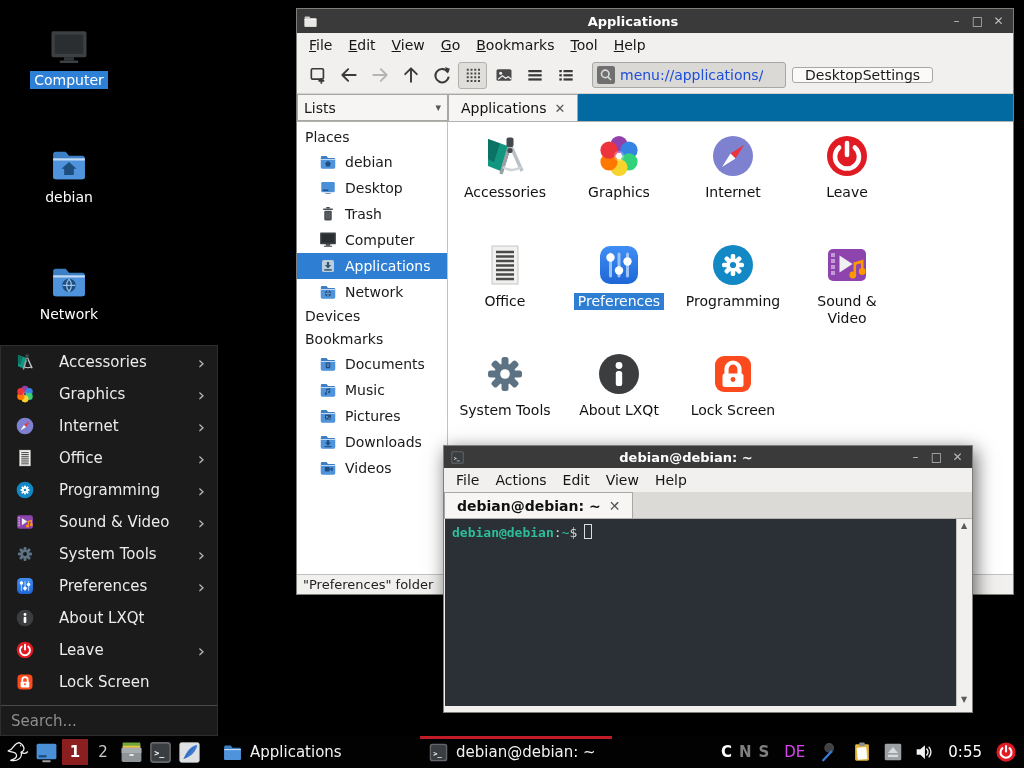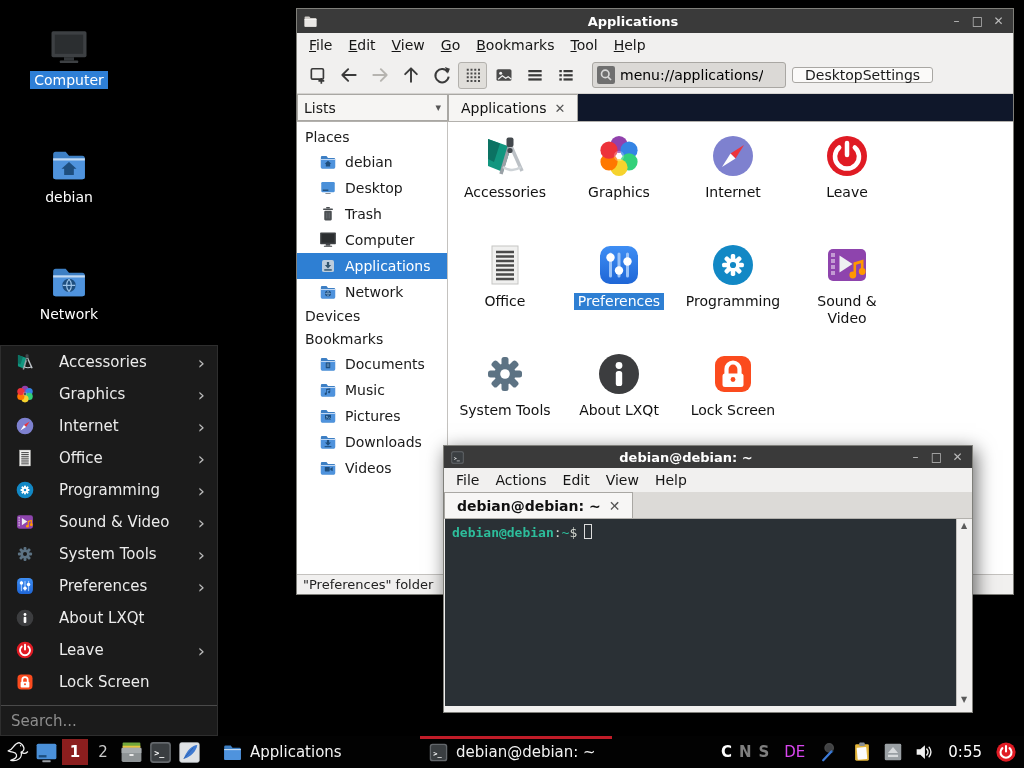--- a/index.html
+++ b/index.html
@@ -26,23 +26,23 @@
   .fm-accel .mi::first-letter { text-decoration:underline; }
 
   
   #fm-window { left:296px; top:8px; width:718px; height:587px; }
   .toolbar { height:37px; display:flex; align-items:center; padding:0 6px; gap:2px; border-bottom:1px solid #d5d3d0; flex:none; }
   .tool-btn { width:29px; height:27px; display:flex; align-items:center; justify-content:center; border-radius:3px; }
   .tool-btn .ic { width:20px; height:20px; }
   .tool-btn.pressed { background:#e0deda; border:1px solid #b3b1ad; }
   .addr { margin-left:10px; width:194px; height:26px; background:#dbd9d6; border:1px solid #a9a7a3; border-radius:3px; display:flex; align-items:center; padding:2px 4px; gap:5px; }
   .addr .ic { width:18px; height:18px; }
-  .addr .addr-text { font-size:14px; color:#000000; white-space:nowrap; overflow:hidden; }
+  .addr .addr-text { font-size:14px; color:#1d4ed8; white-space:nowrap; overflow:hidden; }
   .ds-btn { margin-left:4px; height:16px; padding:0 12px; background:#fbfaf9; border:1px solid #a9a7a3; border-radius:3px; font-size:14px; color:#1a1a1a; display:flex; align-items:center; }
-  .panel-row { height:28px; display:flex; flex:none; background:#0f172a; border-bottom:1px solid #b3b1ad; }
+  .panel-row { height:28px; display:flex; flex:none; background:#0369a1; border-bottom:1px solid #b3b1ad; }
   .combo { width:151px; height:100%; background:#f6f5f3; border:1px solid #a9a7a3; display:flex; align-items:center; padding:0 6px; font-size:14px; color:#1a1a1a; }
   .combo .arrow { margin-left:auto; color:#555; font-size:11px; }
   .tabstrip { flex:1; display:flex; align-items:flex-end; }
   .tab { height:27px; background:#f6f5f3; border:1px solid #a9a7a3; border-bottom:none; padding:0 12px; display:flex; align-items:center; gap:8px; font-size:14px; color:#111; }
   .tab .x { color:#555; font-size:13px; }
   .fm-body { flex:1; display:flex; min-height:0; }
   .places { width:151px; background:#fff; border-right:1px solid #c4c2bf; overflow:hidden; padding-top:4px; font-size:14px; color:#1a1a1a; }
   .pl-header { padding:3px 8px; height:23px; }
   .pl-item { height:26px; display:flex; align-items:center; padding-left:22px; gap:8px; white-space:nowrap; }
   .pl-item .ic { width:18px; height:18px; }

